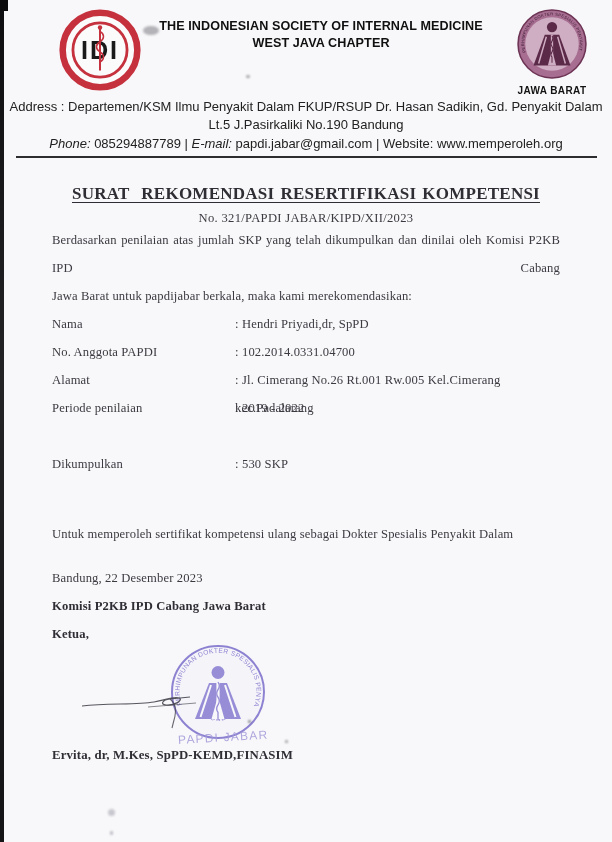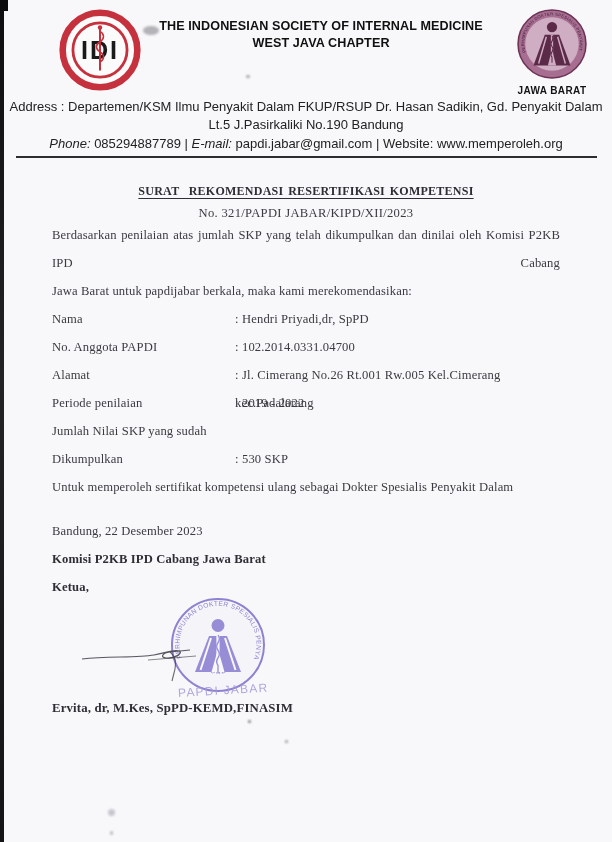--- a/index.html
+++ b/index.html
@@ -28,30 +28,30 @@
   .logo-papdi svg{width:72px;height:72px;}
   .logo-caption{font-family:"Liberation Sans",sans-serif;font-weight:bold;font-size:10px;
                 color:#131313;letter-spacing:.4px;margin-top:1px;}
   .addr{margin-top:2px;text-align:center;font-family:"Liberation Sans",sans-serif;
         font-size:13px;line-height:1.42;color:#222;}
   .it{font-style:italic;}
   .rule{margin:3px 15px 0 16px;border-top:2.5px solid #2d2d30;}
 
   
   .main{margin:0 52px;font-size:12.6px;letter-spacing:.15px;}
-  .title{margin-top:26px;text-align:center;font-weight:bold;font-size:12px;
+  .title{margin-top:26px;text-align:center;font-weight:bold;font-size:17px;
          text-decoration:underline;text-underline-offset:3px;letter-spacing:.25px;
          word-spacing:1.5px;white-space:pre-wrap;color:#2e2e34;}
   .number{margin-top:7px;text-align:center;letter-spacing:.3px;}
   .intro{line-height:28px;}
   .jline{text-align:justify;text-align-last:justify;}
   .frow{display:flex;height:28px;line-height:28px;}
   .flabel{flex:none;width:183px;}
   .fvalue{flex:1;}
-  .closing{height:28px;line-height:28px;}
+  .closing{height:28px;line-height:28px;margin-top:42px;}
   .date-line{margin-top:16px;height:28px;line-height:28px;}
   .bold-line{height:28px;line-height:28px;font-weight:bold;color:#2e2e34;}
   .sig-block{position:relative;height:104px;margin-top:-6px;}
   .stamp-svg{position:absolute;left:112px;top:0;width:108px;height:108px;opacity:.92;}
   .stamp-caption{position:absolute;left:126px;top:88px;width:100px;
                  font-family:"Liberation Sans",sans-serif;font-size:12px;letter-spacing:1.2px;
                  color:#a29ad8;transform:rotate(-3.5deg);opacity:.85;}
   .signature-svg{position:absolute;left:26px;top:34px;width:140px;height:58px;}
   .signer{margin-top:2px;font-weight:bold;font-size:12.8px;color:#2e2e34;}
 </style>
@@ -146,21 +146,20 @@
       </div>
       <div class="frow">
         <div class="flabel">Alamat</div>
         <div class="fvalue">: Jl. Cimerang No.26 Rt.001 Rw.005 Kel.Cimerang kec.Padalarang</div>
       </div>
       <div class="frow">
         <div class="flabel">Periode penilaian</div>
         <div class="fvalue">: 2019 - 2022</div>
       </div>
       <div class="frow">
-        <div class="flabel">Jumlah Nilai SKP yang sudah</div>
         <div class="fvalue"></div>
       </div>
       <div class="frow">
         <div class="flabel">Dikumpulkan</div>
         <div class="fvalue">: 530 SKP</div>
       </div>
     </div>
 
     <div class="closing">Untuk memperoleh sertifikat kompetensi ulang sebagai Dokter Spesialis Penyakit Dalam</div>
 

